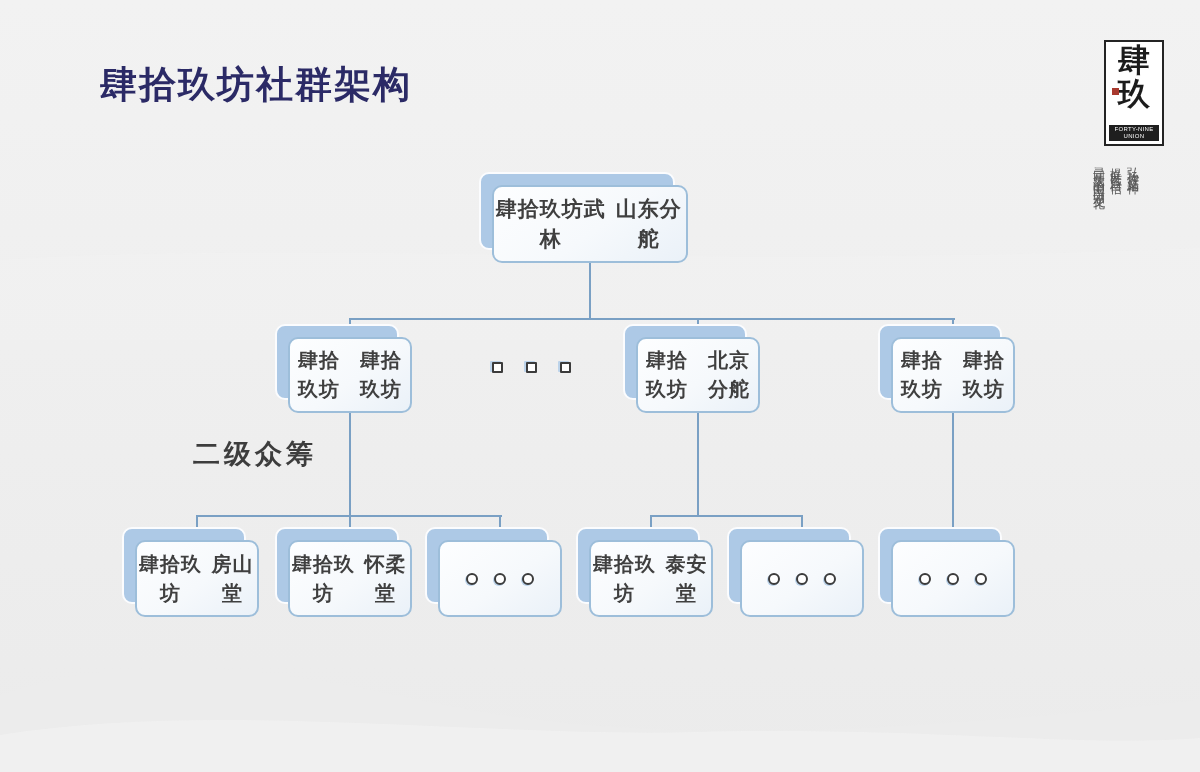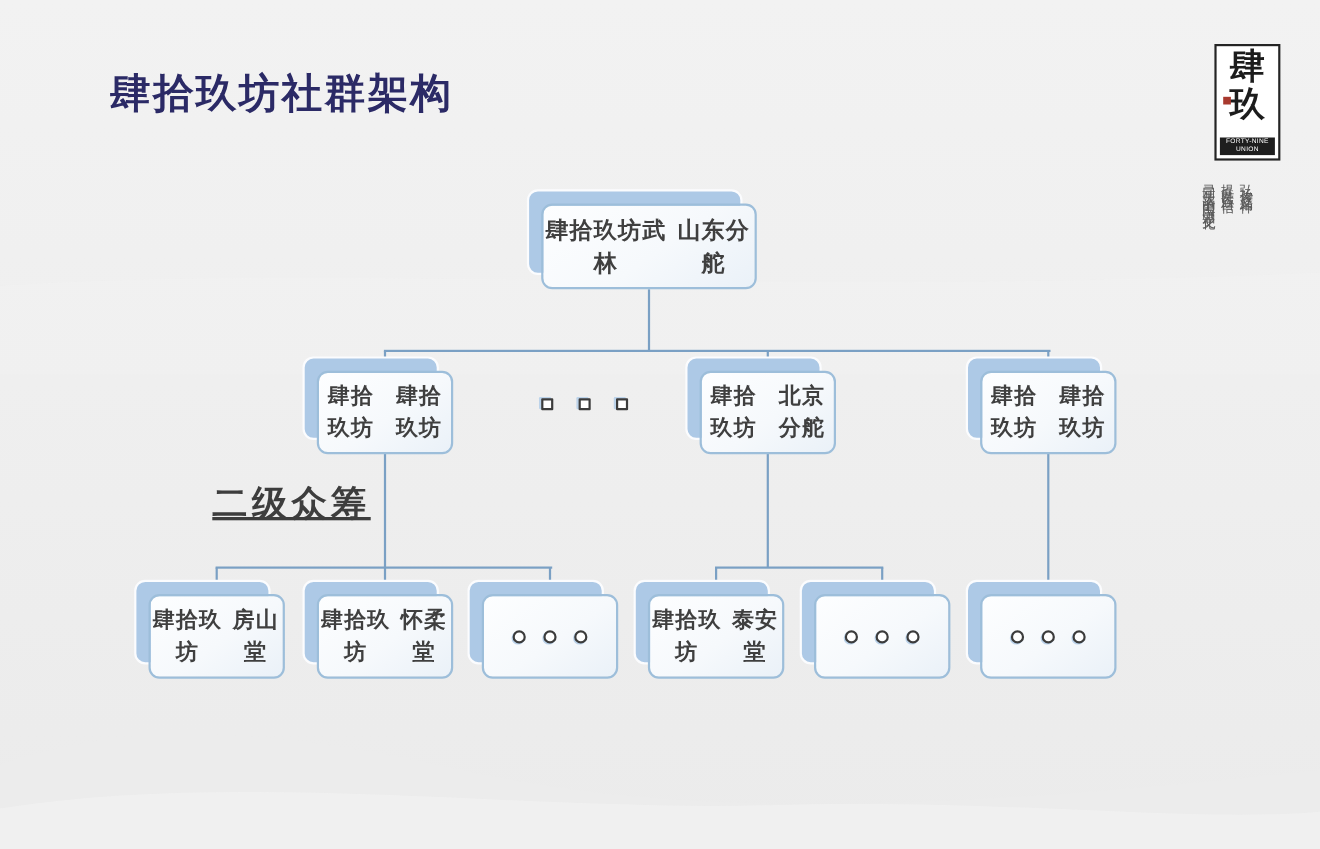--- a/index.html
+++ b/index.html
@@ -51,21 +51,21 @@
   .cdot{width:8px;height:8px;border-radius:50%;border:2px solid #3c3c3c;background:#fff;box-shadow:-1px 1px 0 #b9d1e9;}
 
   
   .mid-dots{position:absolute;left:492px;top:362px;display:flex;gap:23px;z-index:2;}
   .sqdot{width:7px;height:7px;border:2px solid #3c3c3c;background:#fff;border-radius:1px;box-shadow:-2px -1px 0 #bcd3ea;}
 
   
   .side-label{
     position:absolute;left:193px;top:436px;
     font-family:"Liberation Serif","DejaVu Serif",serif;
-    font-size:32px;font-weight:600;color:#3d3d3d;letter-spacing:4px;z-index:2;text-decoration:underline;
+    font-size:27px;font-weight:600;color:#3d3d3d;letter-spacing:4px;z-index:2;
   }
 
   
   .logo-frame{
     position:absolute;left:1104px;top:40px;width:60px;height:106px;box-sizing:border-box;
     background:#fff;border:2px solid #242424;z-index:2;
     display:flex;flex-direction:column;align-items:center;
   }
   .logo-glyph{
     font-family:"DejaVu Serif","Liberation Serif",serif;

